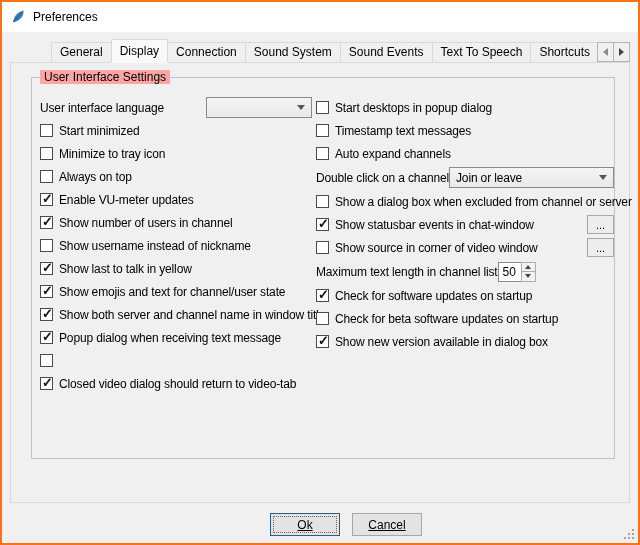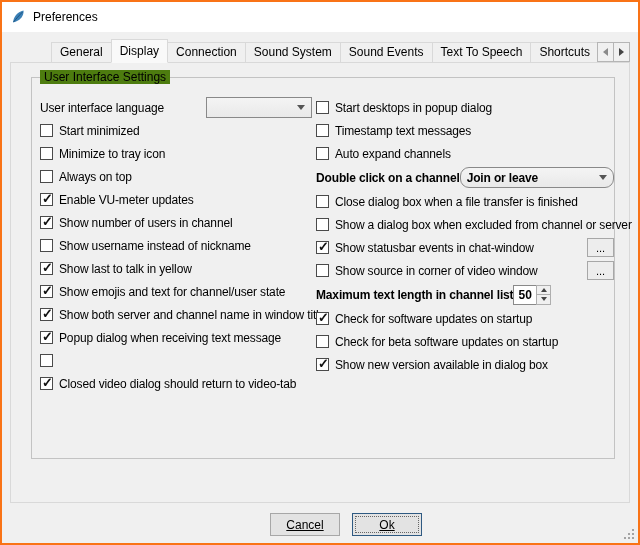--- a/index.html
+++ b/index.html
@@ -18,38 +18,38 @@
   .tab.clipped { min-width: 76px; }
   .tab-scroll { position: absolute; right: 0; bottom: 1px; display: flex; z-index: 5; }
   .tsb { width: 17px; height: 20px; border: 1px solid #b5b5b5; background: #f0f0f0; display: flex; align-items: center; justify-content: center; }
   .tsb + .tsb { margin-left: -1px; }
   .tri-left  { width: 0; height: 0; border-top: 4px solid transparent; border-bottom: 4px solid transparent; border-right: 5px solid #8a8a8a; }
   .tri-right { width: 0; height: 0; border-top: 4px solid transparent; border-bottom: 4px solid transparent; border-left: 5px solid #444; }
 
   .pane { position: absolute; left: 8px; top: 60px; right: 8px; height: 441px; border: 1px solid #d9d9d9; background: #f0f0f0; z-index: 1; }
 
   .group { position: absolute; left: 20px; top: 14px; width: 584px; height: 382px; border: 1px solid #c3c3c3; }
-  .group-title { position: absolute; top: -8px; left: 8px; background: #4d7c0f; padding: 0 4px; }
+  .group-title { position: absolute; top: -8px; left: 8px; background: #fca5a5; padding: 0 4px; }
 
   .col { position: absolute; top: 18px; }
   .col-left { left: 8px; width: 272px; }
   .col-right { left: 284px; width: 298px; }
 
   .row { height: 23px; display: flex; align-items: center; white-space: nowrap; }
-  .row.tall { height: 25px; font-weight: bold; }
+  .row.tall { height: 25px; }
   .lbl { letter-spacing: -0.15px; }
 
   .cb { width: 13px; height: 13px; border: 1px solid #4a4a4a; background: #fff; margin-right: 6px; flex: none; position: relative; }
   .row[data-checked="true"] .cb::before { content: "\2713"; position: absolute; left: 0; top: -3px; width: 13px; text-align: center; font-size: 13px; font-weight: 700; color: #111; }
 
   .combo { height: 21px; border: 1px solid #898989; background: linear-gradient(#f4f4f4, #e9e9e9); display: flex; align-items: center; padding: 0 6px; margin-left: auto; }
   .combo-val { flex: 1; overflow: hidden; letter-spacing: -0.15px; }
   .tri-down { margin-left: 6px; width: 0; height: 0; border-left: 4px solid transparent; border-right: 4px solid transparent; border-top: 5px solid #555; flex: none; }
   .combo.w106 { width: 106px; }
-  .combo.w148 { width: 176px; border-radius: 9px; }
+  .combo.w148 { width: 176px; }
 
   .spin { display: flex; height: 20px; }
   .spin-val { width: 24px; border: 1px solid #898989; background: #fff; display: flex; align-items: center; padding-left: 4px; }
   .spin-btns { display: flex; flex-direction: column; width: 15px; margin-left: -1px; }
   .spin-btn { flex: 1; border: 1px solid #aeaeae; background: #f0f0f0; display: flex; align-items: center; justify-content: center; }
   .spin-btn + .spin-btn { margin-top: -1px; }
   .arr-up   { width: 0; height: 0; border-left: 3px solid transparent; border-right: 3px solid transparent; border-bottom: 4px solid #444; }
   .arr-down { width: 0; height: 0; border-left: 3px solid transparent; border-right: 3px solid transparent; border-top: 4px solid #444; }
 
   .dots-btn { margin-left: auto; width: 27px; height: 19px; border: 1px solid #a7a7a7; background: #ededed; font-size: 11px; line-height: 14px; text-align: center; font-family: inherit; }
@@ -175,24 +175,20 @@
         </div>
 
         <div class="row tall">
           <span class="lbl">Double click on a channel</span>
           <div class="combo w148">
             <span class="combo-val">Join or leave</span>
             <span class="tri-down"></span>
           </div>
         </div>
 
-        <div class="row" data-checked="false">
-          <span class="cb"></span>
-          <span class="lbl">Close dialog box when a file transfer is finished</span>
-        </div>
         <div class="row" data-checked="false">
           <span class="cb"></span>
           <span class="lbl">Show a dialog box when excluded from channel or server</span>
         </div>
 
         <div class="row" data-checked="true">
           <span class="cb"></span>
           <span class="lbl">Show statusbar events in chat-window</span>
           <button class="dots-btn">...</button>
         </div>
@@ -227,22 +223,22 @@
         </div>
         <div class="row" data-checked="true">
           <span class="cb"></span>
           <span class="lbl">Show new version available in dialog box</span>
         </div>
       </div>
     </div>
   </div>
 
   <div class="btn-row">
+    <button class="btn btn-ok">
+        <span class="btn-label">Ok</span>
+      </button>
     <button class="btn">
         <span class="btn-label">Cancel</span>
       </button>
-    <button class="btn btn-ok">
-        <span class="btn-label">Ok</span>
-      </button>
   </div>
 
   <div class="grip"></div>
 </div>
 
 </body></html>

